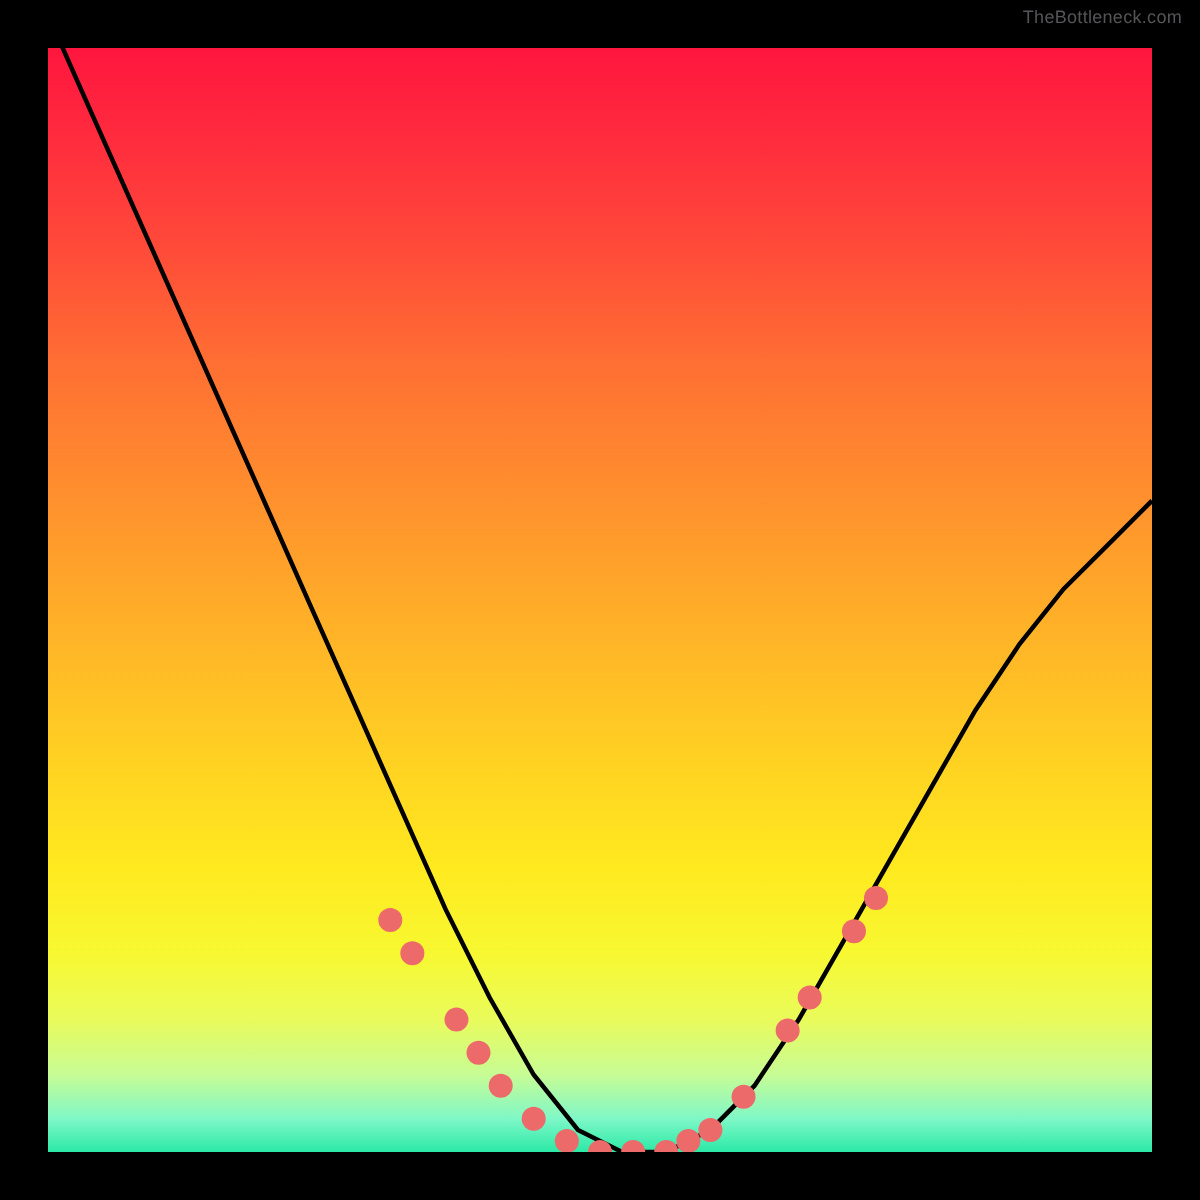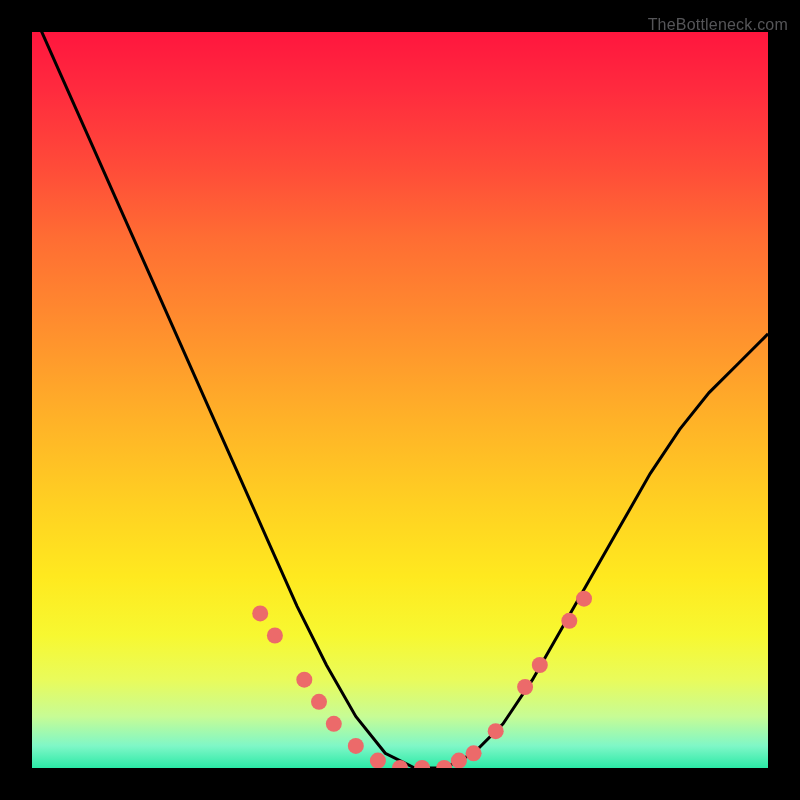--- a/index.html
+++ b/index.html
@@ -55,24 +55,23 @@
     top: 0;
     left: 0;
     width: 736px;
     height: 736px;
   }
   .watermark {
     position: absolute;
     top: 4px;
     right: 12px;
     color: #555558;
-    font-size: 16px;
+    font-size: 12px;
     font-weight: 500;
     letter-spacing: 0.2px;
-    margin-top: 12px;
   }
 </style>
 </head>
 <body>
 
 <div class="frame">
   <div class="plot">
     <div class="gradient"></div>
     <svg class="curve" viewBox="0 0 736 736" preserveAspectRatio="none">
       <g>

